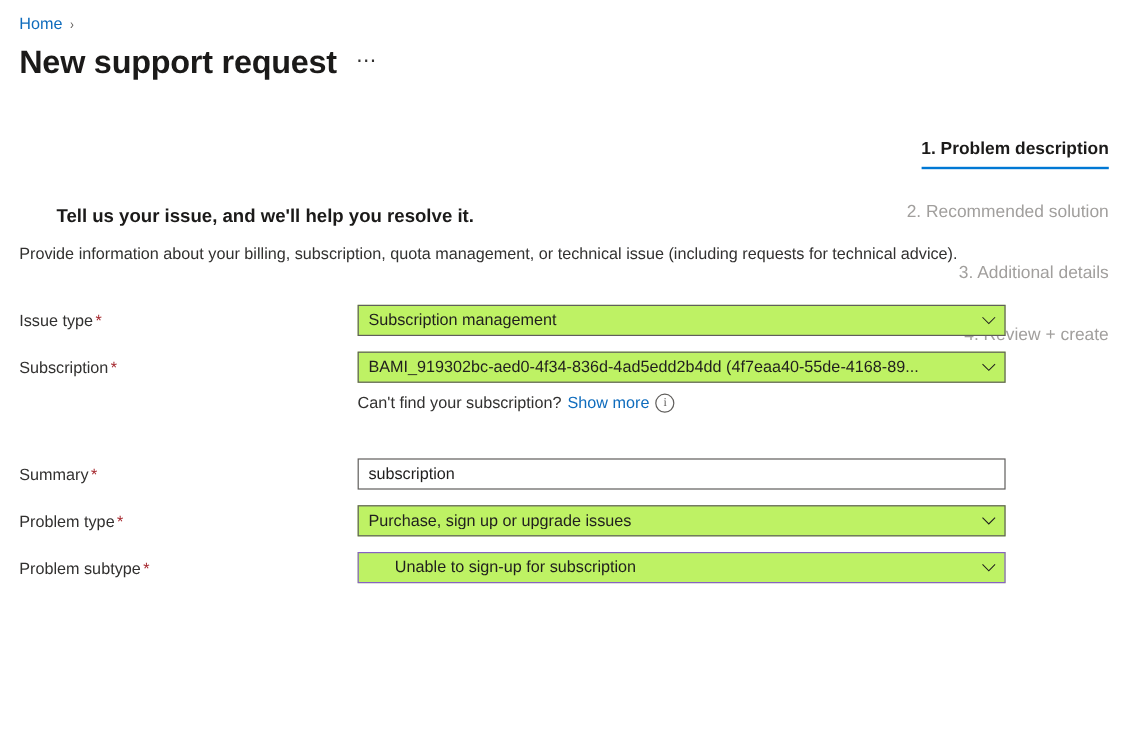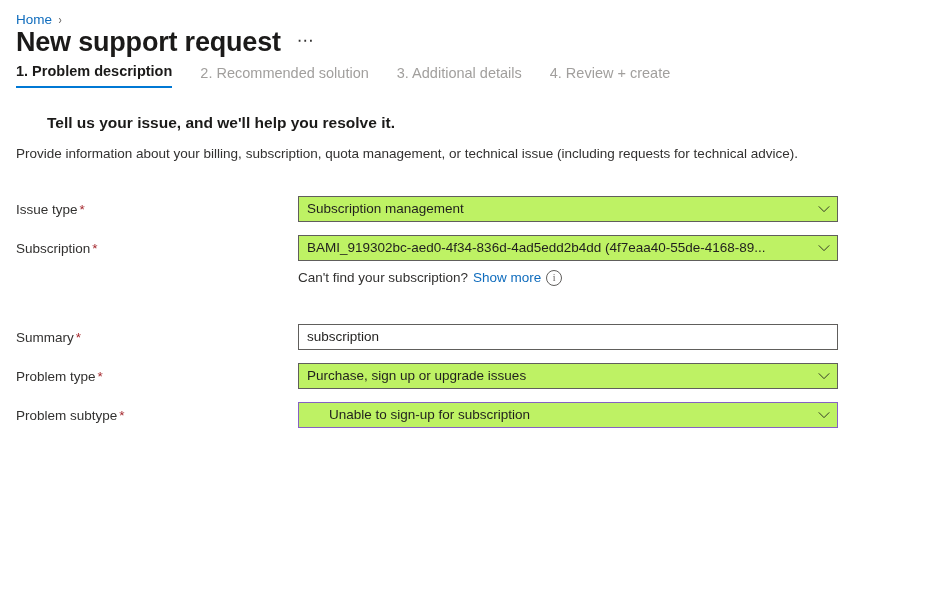--- a/index.html
+++ b/index.html
@@ -38,20 +38,21 @@
     color: #605e5c;
     font-size: 12px;
     transform: scaleX(0.8);
   }
 
   
   .title-row {
     display: flex;
     align-items: baseline;
     gap: 16px;
+    margin-top: 10px;
   }
   h1.page-title {
     font-size: 27px;
     font-weight: 600;
     letter-spacing: -0.2px;
     margin: 0;
     color: #1b1a19;
   }
   .ellipsis-button {
     color: #323130;
@@ -61,21 +62,23 @@
     cursor: pointer;
     position: relative;
     top: -5px;
   }
 
   
   .tabs {
     display: flex;
     align-items: flex-end;
     gap: 28px;
+    margin-top: 48px;
     height: 30px;
+    flex-direction: column;
   }
   .tab {
     font-size: 14.5px;
     color: #a19f9d;
     padding-bottom: 7px;
     cursor: pointer;
     white-space: nowrap;
   }
   .tab.active {
     color: #1b1a19;

